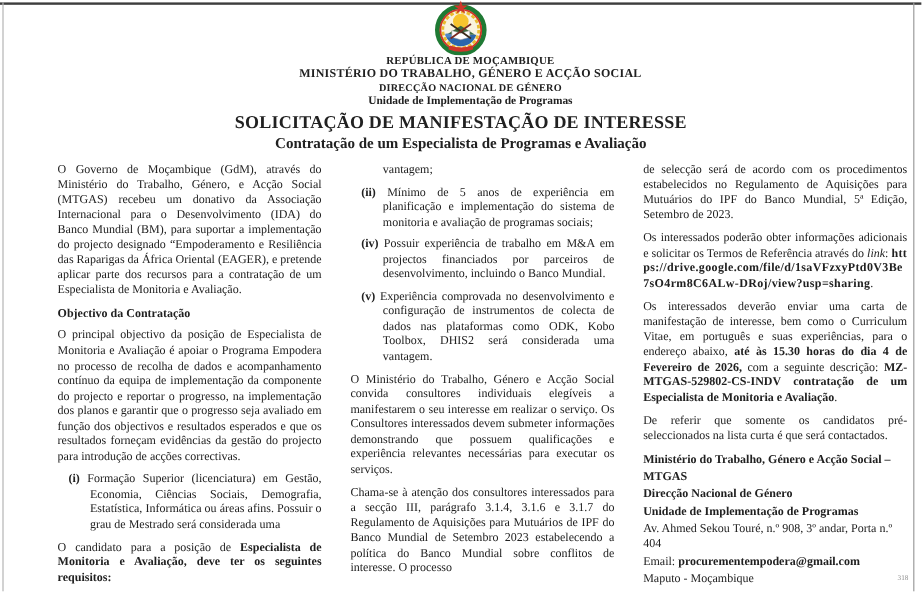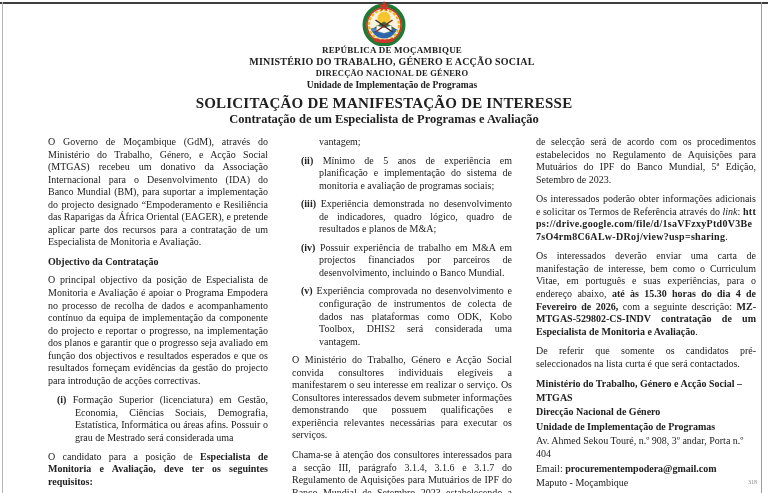--- a/index.html
+++ b/index.html
@@ -80,21 +80,20 @@
     <div class="col" data-name="column-1">
         <div class="block p" data-name="intro-paragraph"><span data-name="text-run">O Governo de Moçambique (GdM), através do Ministério do Trabalho, Género, e Acção Social (MTGAS) recebeu um donativo da Associação Internacional para o Desenvolvimento (IDA) do Banco Mundial (BM), para suportar a implementação do projecto designado “Empoderamento e Resiliência das Raparigas da África Oriental (EAGER), e pretende aplicar parte dos recursos para a contratação de um Especialista de Monitoria e Avaliação.</span></div>
         <div class="block h" data-name="section-heading-objective"><span class="b" data-name="text-run">Objectivo da Contratação</span></div>
         <div class="block p" data-name="objective-paragraph"><span data-name="text-run">O principal objectivo da posição de Especialista de Monitoria e Avaliação é apoiar o Programa Empodera no processo de recolha de dados e acompanhamento contínuo da equipa de implementação da componente do projecto e reportar o progresso, na implementação dos planos e garantir que o progresso seja avaliado em função dos objectivos e resultados esperados e que os resultados forneçam evidências da gestão do projecto para introdução de acções correctivas.</span></div>
         <div class="block li" data-name="requirement-i"><span class="marker" data-name="list-marker">(i)</span> <span data-name="text-run">Formação Superior (licenciatura) em Gestão, Economia, Ciências Sociais, Demografia, Estatística, Informática ou áreas afins. Possuir o grau de Mestrado será considerada uma</span></div>
         <div class="block p" data-name="requirements-intro"><span data-name="text-run">O candidato para a posição de </span><span class="b" data-name="text-run">Especialista de Monitoria e Avaliação, deve ter os seguintes requisitos:</span></div>
       </div>
     <div class="col" data-name="column-2">
         <div class="block cont" data-name="requirement-i-continuation"><span data-name="text-run">vantagem;</span></div>
         <div class="block li" data-name="requirement-ii"><span class="marker" data-name="list-marker">(ii)</span> <span data-name="text-run">Mínimo de 5 anos de experiência em planificação e implementação do sistema de monitoria e avaliação de programas sociais;</span></div>
-        <div class="block li" data-name="requirement-iii"><span class="marker" data-name="list-marker">(iii)</span> <span data-name="text-run">Experiência demonstrada no desenvolvimento de indicadores, quadro lógico, quadro de resultados e planos de M&amp;A;</span></div>
         <div class="block li" data-name="requirement-iv"><span class="marker" data-name="list-marker">(iv)</span> <span data-name="text-run">Possuir experiência de trabalho em M&amp;A em projectos financiados por parceiros de desenvolvimento, incluindo o Banco Mundial.</span></div>
         <div class="block li" data-name="requirement-v"><span class="marker" data-name="list-marker">(v)</span> <span data-name="text-run">Experiência comprovada no desenvolvimento e configuração de instrumentos de colecta de dados nas plataformas como ODK, Kobo Toolbox, DHIS2 será considerada uma vantagem.</span></div>
         <div class="block p" data-name="invitation-paragraph"><span data-name="text-run">O Ministério do Trabalho, Género e Acção Social convida consultores individuais elegíveis a manifestarem o seu interesse em realizar o serviço. Os Consultores interessados devem submeter informações demonstrando que possuem qualificações e experiência relevantes necessárias para executar os serviços.</span></div>
         <div class="block p" data-name="regulation-paragraph"><span data-name="text-run">Chama-se à atenção dos consultores interessados para a secção III, parágrafo 3.1.4, 3.1.6 e 3.1.7 do Regulamento de Aquisições para Mutuários de IPF do Banco Mundial de Setembro 2023 estabelecendo a política do Banco Mundial sobre conflitos de interesse. O processo</span></div>
       </div>
     <div class="col" data-name="column-3">
         <div class="block p" data-name="selection-paragraph"><span data-name="text-run">de selecção será de acordo com os procedimentos estabelecidos no Regulamento de Aquisições para Mutuários do IPF do Banco Mundial, 5ª Edição, Setembro de 2023.</span></div>
         <div class="block p" data-name="terms-of-reference-paragraph"><span data-name="text-run">Os interessados poderão obter informações adicionais e solicitar os Termos de Referência através do </span><span class="i" data-name="text-run">link</span><span data-name="text-run">: </span><span class="b" data-name="terms-link">https://drive.google.com/file/d/1saVFzxyPtd0V3Be7sO4rm8C6ALw-DRoj/view?usp=sharing</span><span data-name="text-run">.</span></div>
         <div class="block p" data-name="submission-paragraph"><span data-name="text-run">Os interessados deverão enviar uma carta de manifestação de interesse, bem como o Curriculum Vitae, em português e suas experiências, para o endereço abaixo, </span><span class="b" data-name="text-run">até às 15.30 horas do dia 4 de Fevereiro de 2026,</span><span data-name="text-run"> com a seguinte descrição: </span><span class="b" data-name="text-run">MZ-MTGAS-529802-CS-INDV contratação de um Especialista de Monitoria e Avaliação</span><span data-name="text-run">.</span></div>
         <div class="block p" data-name="shortlist-paragraph"><span data-name="text-run">De referir que somente os candidatos pré-seleccionados na lista curta é que será contactados.</span></div>

